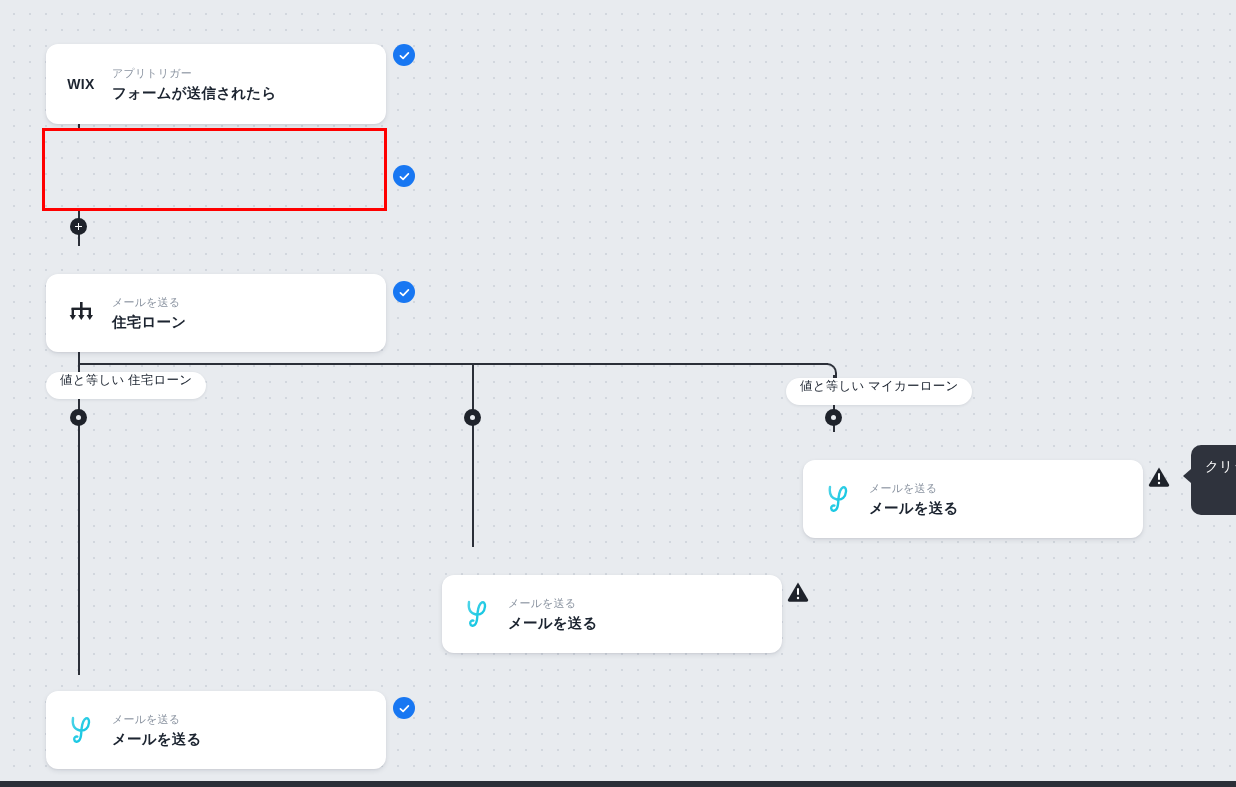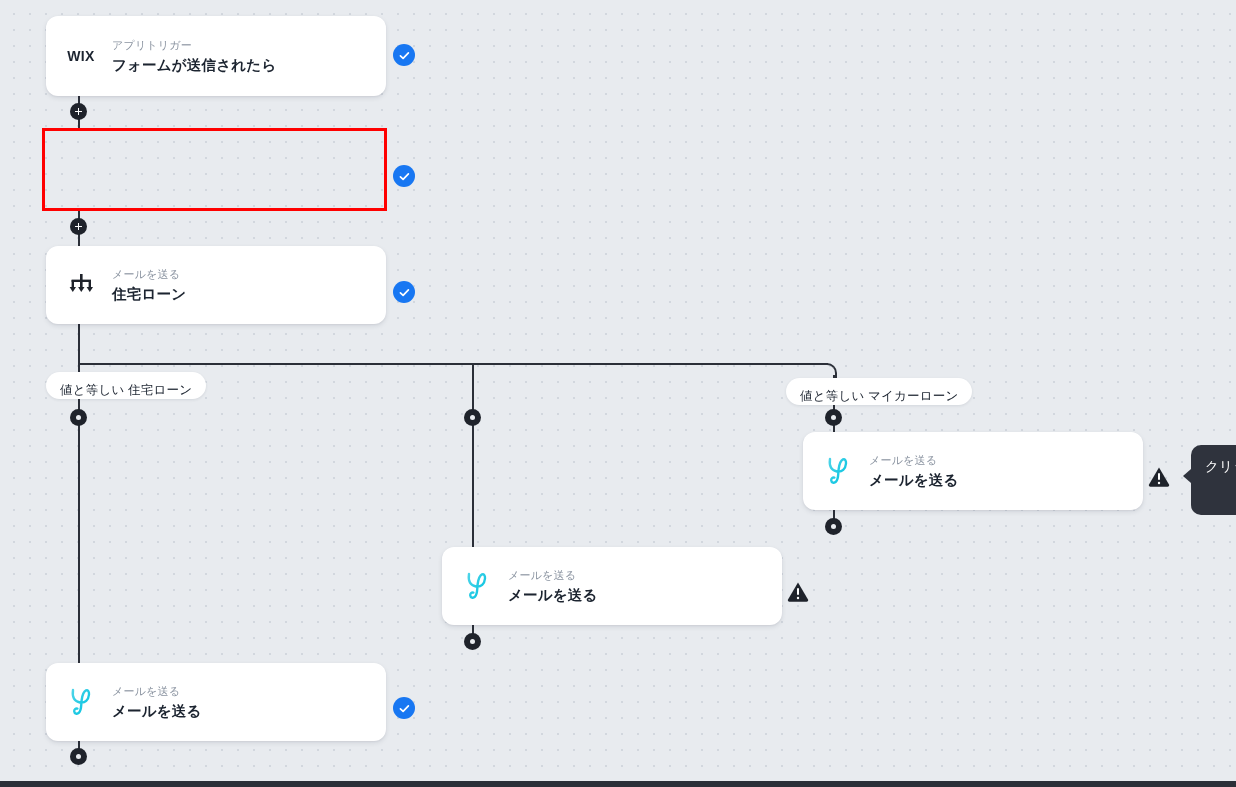--- a/index.html
+++ b/index.html
@@ -93,20 +93,21 @@
   
   .card {
     position: absolute;
     background: #ffffff;
     border-radius: 12px;
     box-shadow: 0 2px 5px rgba(30,40,60,0.10), 0 1px 2px rgba(30,40,60,0.06);
     display: flex;
     align-items: center;
     box-sizing: border-box;
     padding-left: 18px;
+    margin-top: 28px;
   }
   .card-icon {
     width: 34px;
     min-width: 34px;
     height: 34px;
     display: flex;
     align-items: center;
     justify-content: center;
     margin-right: 14px;
   }
@@ -161,21 +162,21 @@
   }
   .badge-warn svg { display: block; }
 
   
   .pill {
     position: absolute;
     background: #ffffff;
     border-radius: 14px;
     height: 27px;
     display: flex;
-    align-items: flex-end;
+    align-items: flex-start;
     padding: 0 14px;
     box-shadow: 0 1px 3px rgba(30,40,60,0.10);
     font-size: 12.5px;
     color: #1c2430;
     white-space: nowrap;
     letter-spacing: 0.2px;
     box-sizing: border-box;
   }
 
   

